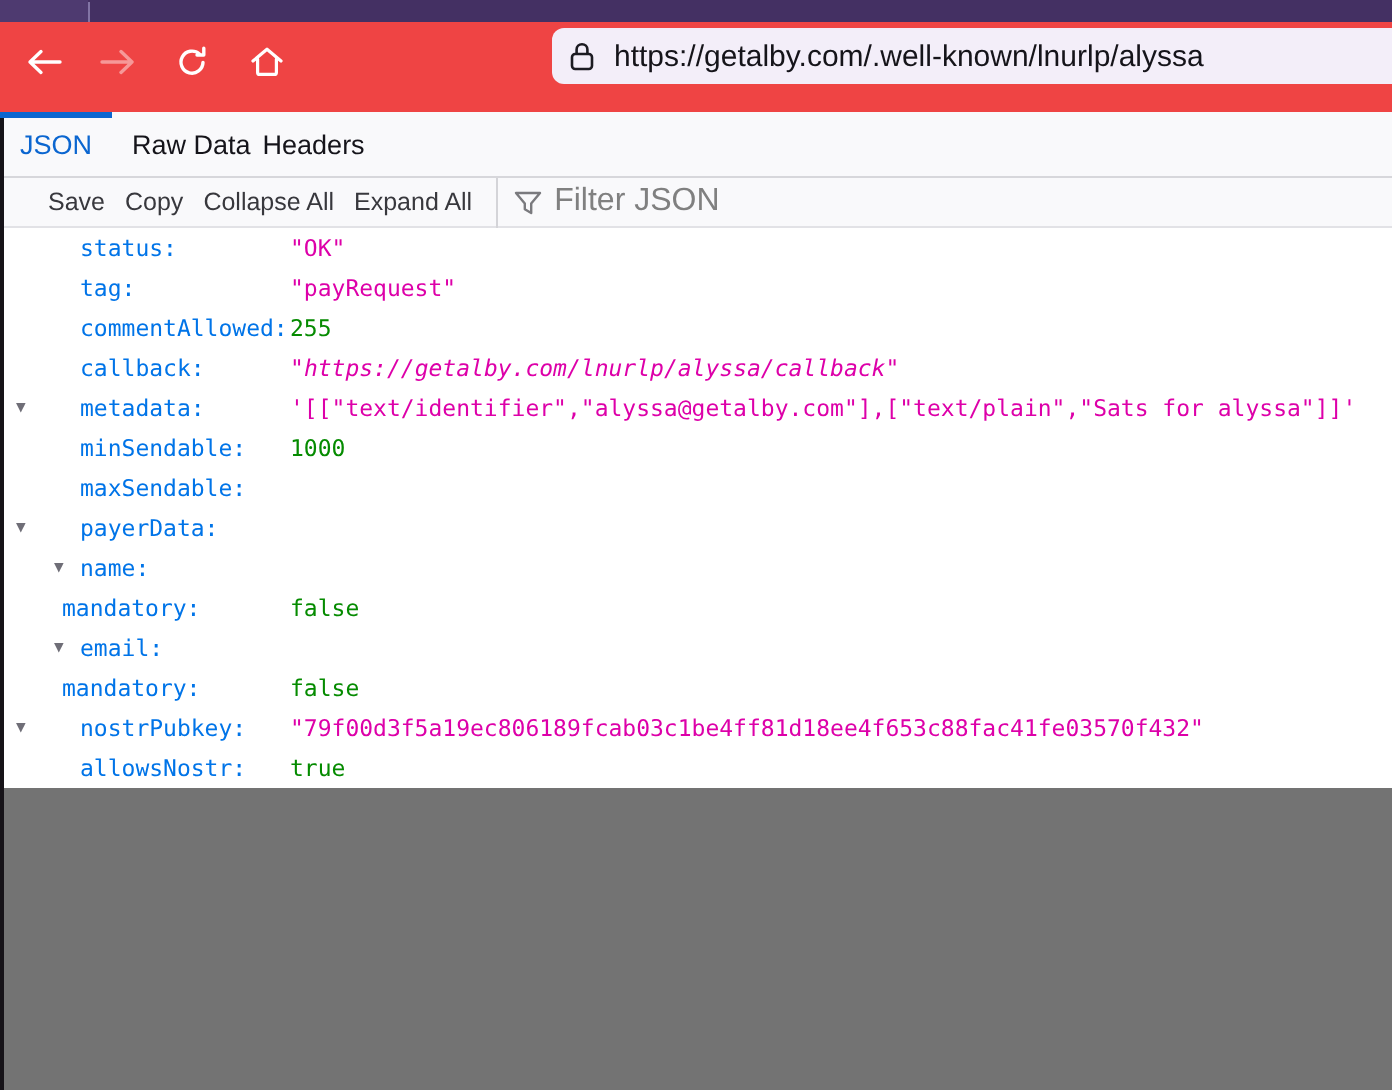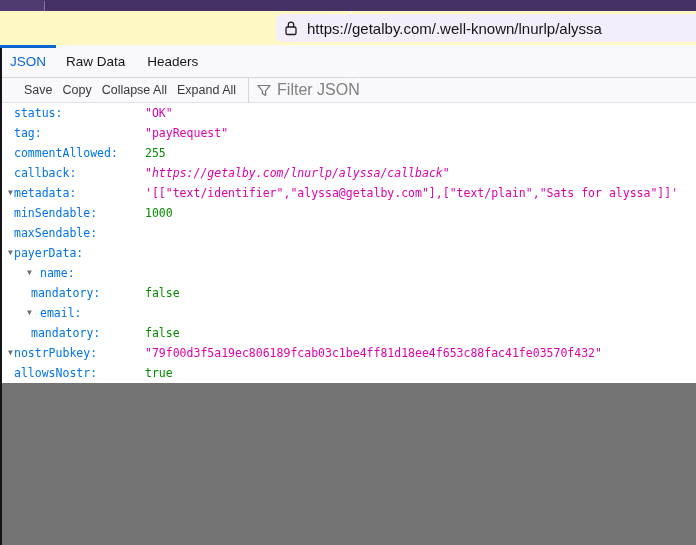--- a/index.html
+++ b/index.html
@@ -4,58 +4,58 @@
 <style>
   * { margin:0; padding:0; box-sizing:border-box; }
   html,body { width:696px; height:545px; overflow:hidden; background:#fff;
               font-family:"Liberation Sans", sans-serif; }
 
   
   .tabbar { height:11px; background:#443063; position:relative; }
   .active-tab-edge { position:absolute; left:0; top:0; width:44px; height:11px; background:#4e3a70; }
   .tab-divider { position:absolute; left:44px; top:1px; width:1px; height:10px; background:#8274a5; }
 
-  .toolbar { height:34px; background:#fef9c3; position:relative;
-             display:flex; align-items:center;flex-direction:column; }
+  .toolbar { height:45px; background:#ef4444; position:relative;
+             display:flex; align-items:center; }
   .nav-btn { width:24px; height:24px; display:flex; align-items:center; justify-content:center;
              margin-left:13px; border-radius:4px; }
   .nav-btn:first-child { margin-left:10px; }
   .nav-btn.disabled { opacity:.45; }
 
   .url-bar { position:absolute; left:276px; top:3px; right:-10px; height:28px;
              background:#f3eef9; border-radius:6px; display:flex; align-items:center;
              padding-left:8px; }
   .url-text { color:#15141a; font-size:15px; margin-left:9px; white-space:nowrap; }
 
   
   .lower { border-left:2px solid #161318; height:500px; background:#737373; }
 
   .viewer-tabs { height:33px; background:#f9f9fb; border-bottom:1px solid #d7d7db;
                  display:flex; align-items:center; position:relative; font-size:13.5px; color:#15141a; }
   .active-line { position:absolute; left:-2px; top:0; width:56px; height:3px; background:#0b66d0; }
   .vtab { cursor:default; }
   .vtab-json { width:52px; text-align:center; color:#0b66d0; }
   .vtab-raw { margin-left:12px; }
-  .vtab-headers { margin-left:22px; }
+  .vtab-headers { margin-left:6px; }
 
   .json-toolbar { height:25px; background:#f9f9fb; border-bottom:1px solid #e2e2e6;
                   display:flex; align-items:center; padding-left:22px;
                   font-size:12.5px; color:#38383d; }
   .tb-btn { margin-right:10px; cursor:default; }
   .tb-sep { width:1px; height:25px; background:#d4d4d8; margin:0 8px 0 2px; }
   .filter-wrap { display:flex; align-items:center; }
   .filter-input { border:none; outline:none; background:transparent; font-size:16px;
                   margin-left:6px; width:120px; color:#38383d;
                   font-family:"Liberation Sans", sans-serif; }
   .filter-input::placeholder { color:#808080; }
 
   
   .json-content { background:#fff; font-family:"DejaVu Sans Mono", monospace;
                   font-size:11.5px; }
-  .row { position:relative; height:20px; line-height:20px; white-space:nowrap; padding-left:12px; }
+  .row { position:relative; height:20px; line-height:20px; white-space:nowrap; padding-left:38px; }
   .row.d1 { padding-left:38px; }
   .row.d2 { padding-left:29px; }
   .arrow { position:absolute; top:0; font-size:8px; color:#6f6e77; }
   .row.d0 .arrow { left:6px; }
   .row.d1 .arrow { left:25px; }
   .key { color:#0074e8; }
   .val { position:absolute; left:143px; top:0; }
   .v-str { color:#dd00a9; }
   .v-num { color:#058b00; }
   .lnk { color:#dd00a9; font-style:italic; text-decoration:none; }

